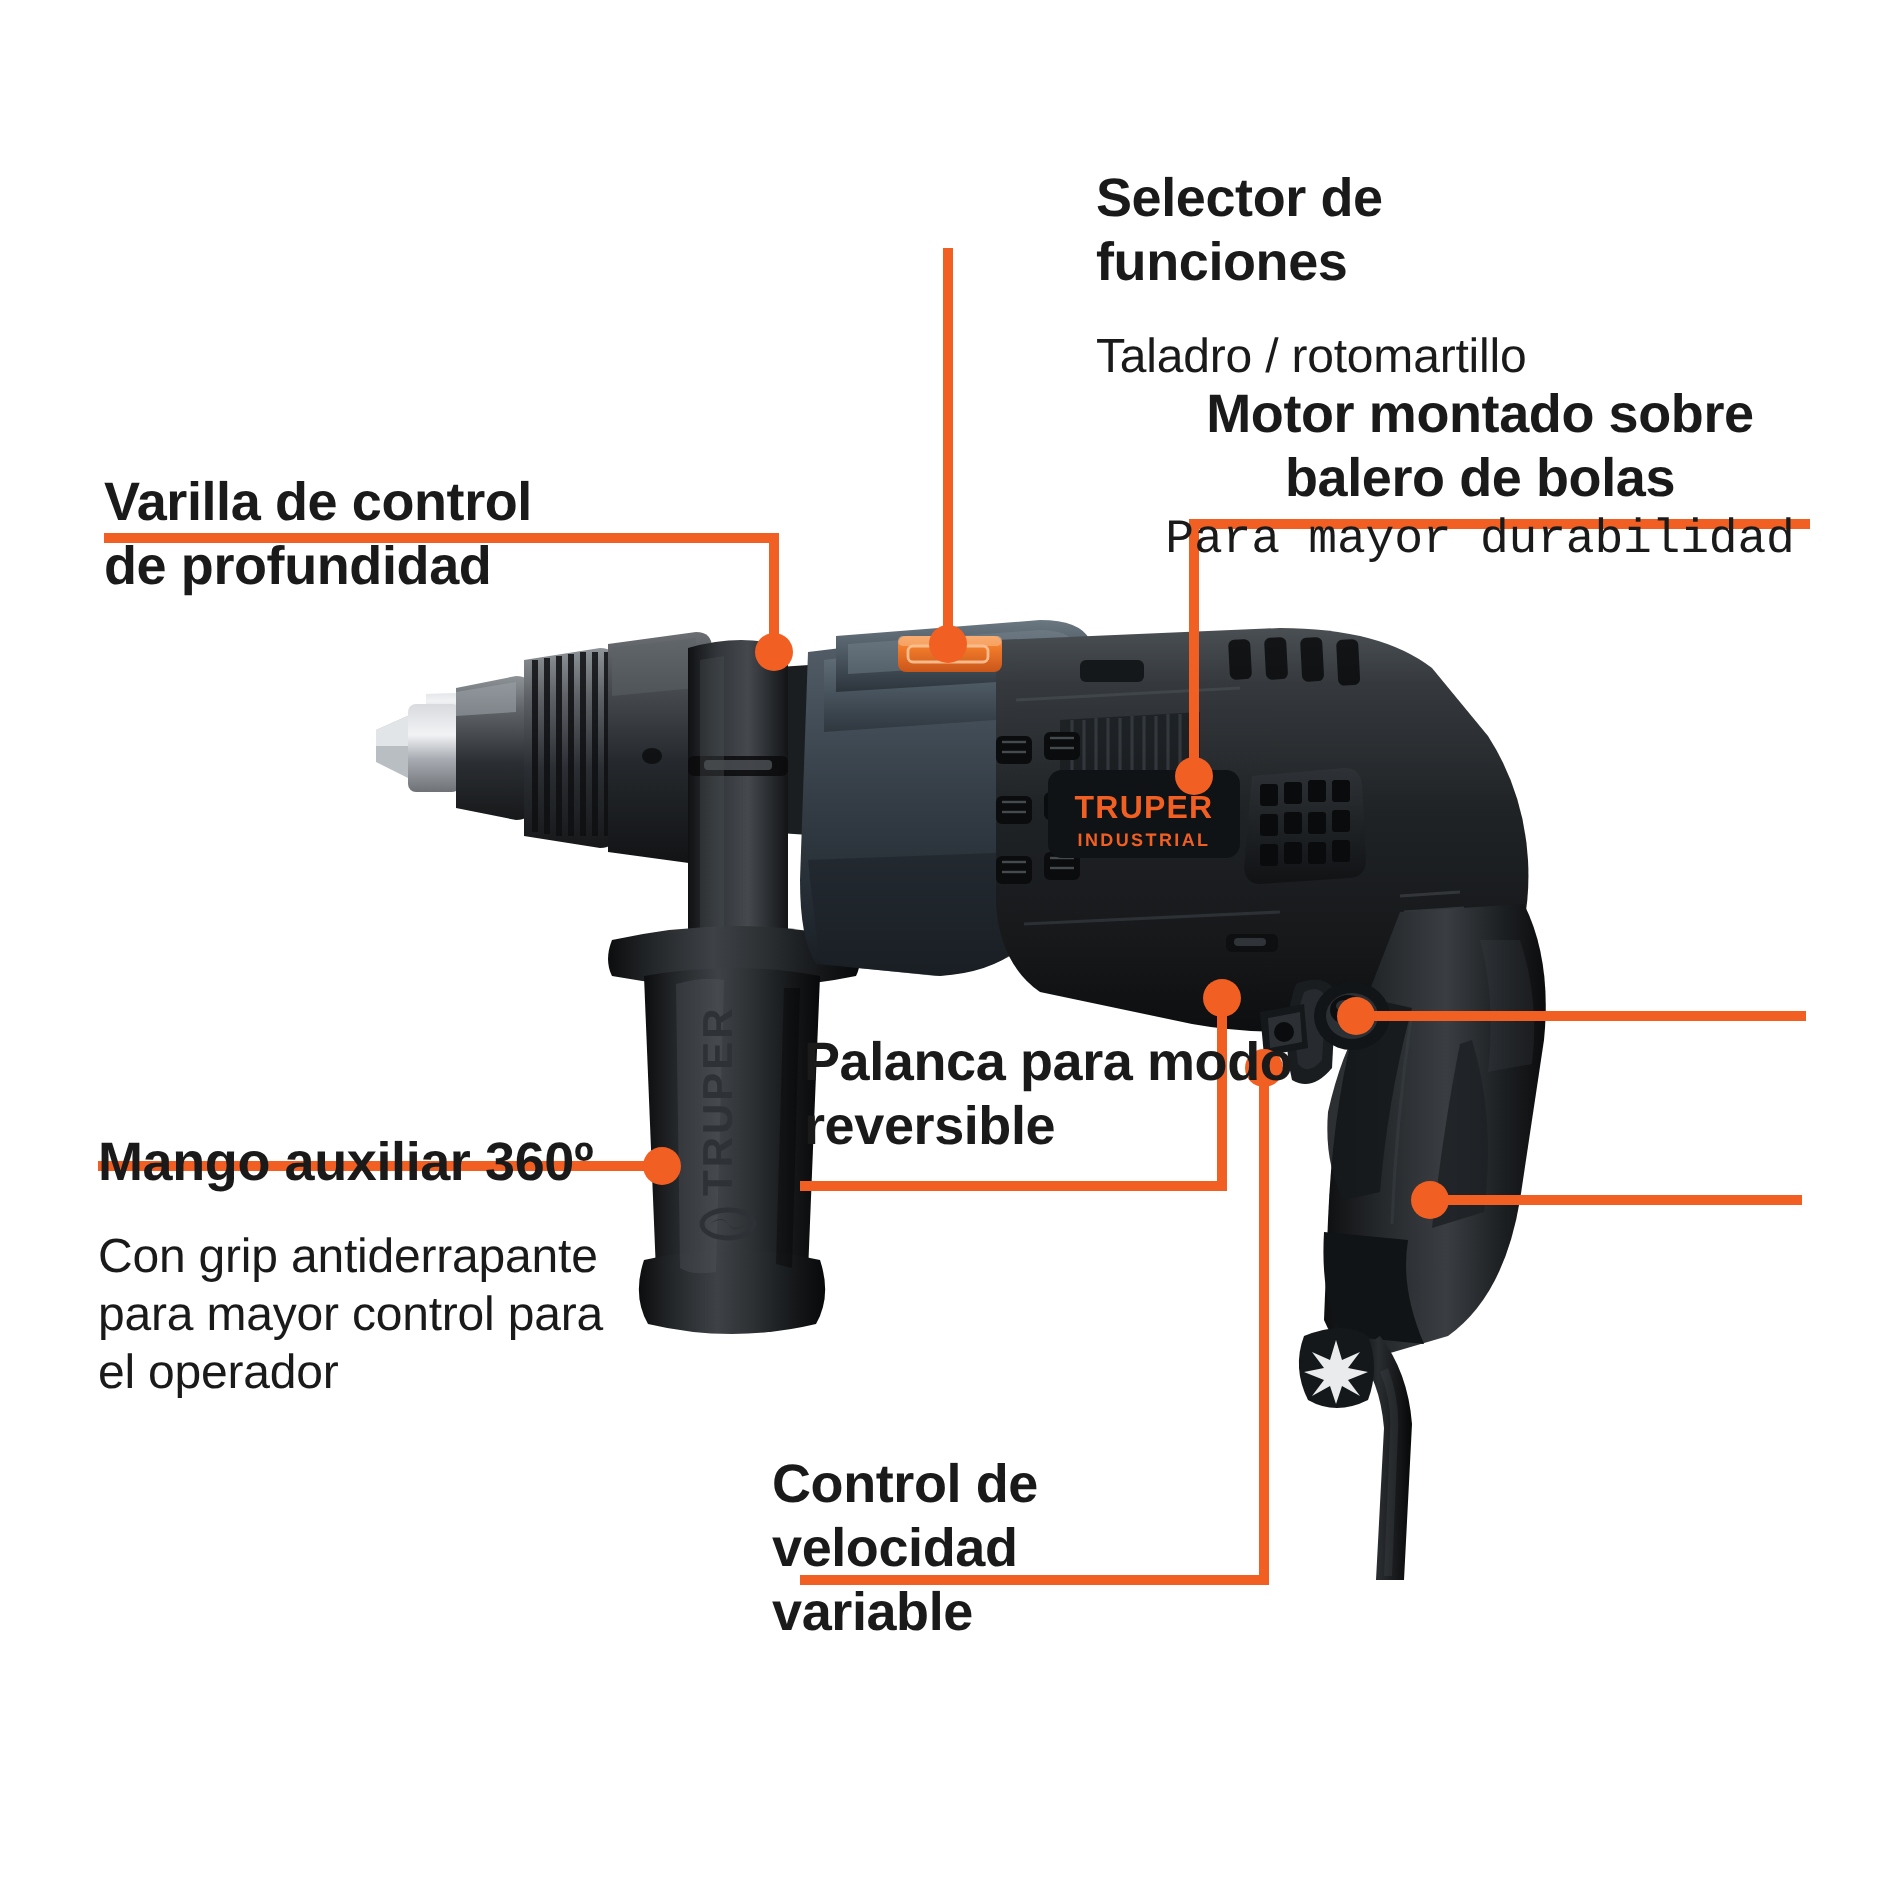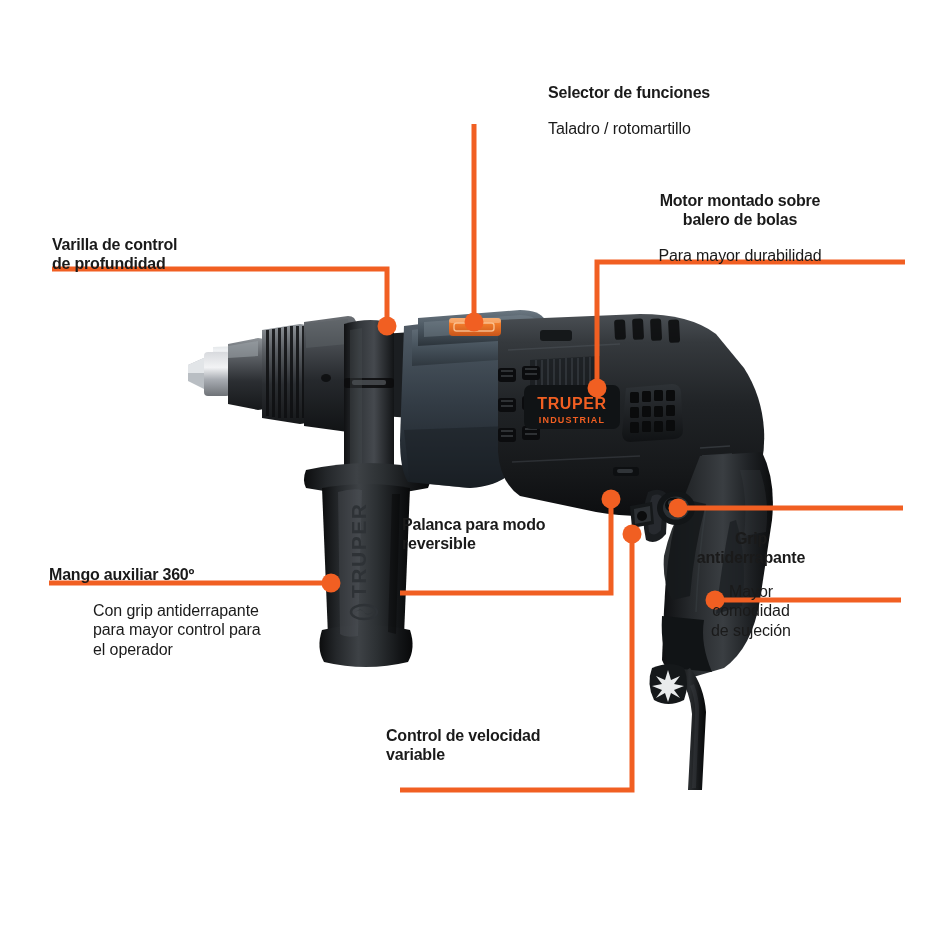--- a/index.html
+++ b/index.html
@@ -7,27 +7,27 @@
     width:950px;height:950px;background:#ffffff;
     font-family:"Liberation Sans","DejaVu Sans",sans-serif;
     overflow:hidden;position:relative;
   }
   #stage{position:absolute;inset:0;width:950px;height:950px;}
 
   
   .callout{position:absolute;}
   .c-title{
     font-weight:bold;color:#1a1a1a;
-    font-size:16px;line-height:1.18;
+    font-size:27px;line-height:1.18;
     letter-spacing:-0.2px;
     white-space:pre-line;
   }
   .c-sub{
     font-weight:normal;color:#1a1a1a;
-    font-size:16px;line-height:1.22;
+    font-size:24px;line-height:1.22;
     letter-spacing:-0.1px;
     white-space:pre-line;
   }
   .ta-l{text-align:left;}
   .ta-r{text-align:center;}
 
   
   #wires{position:absolute;left:0;top:0;width:950px;height:950px;pointer-events:none;}
 
   
@@ -365,35 +365,28 @@
   </div>
 
   <div class="callout" style="left:52px;top:192px;width:340px;margin-top:44px;">
     <div class="c-title ta-l">Varilla de control
 de profundidad</div>
   </div>
 
   <div class="callout" style="left:575px;top:192px;width:330px;">
     <div class="c-title ta-r">Motor montado sobre
 balero de bolas</div>
-    <div class="c-sub ta-r" style="margin-top:16px;">Para mayor durabilidad</div>
-  </div>
-
-
-  <div class="callout" style="left:601px;top:530px;width:300px;">
-    <div class="c-title ta-r">Grip
-antiderrapante</div>
-    <div class="c-sub ta-r" style="margin-top:14px;">Mayor
-comodidad
-de sujeción</div>
-  </div>
+    <div class="c-sub ta-r" style="margin-top:0;font-family:Liberation Mono, monospace;">Para mayor durabilidad</div>
+  </div>
+
+
 
   <div class="callout" style="left:49px;top:566px;width:330px;">
     <div class="c-title ta-l">Mango auxiliar 360º</div>
-    <div class="c-sub ta-l" style="margin-top:16px;margin-left:44px;">Con grip antiderrapante
+    <div class="c-sub ta-l" style="margin-top:16px;">Con grip antiderrapante
 para mayor control para
 el operador</div>
   </div>
 
   <div class="callout" style="left:402px;top:516px;width:260px;">
     <div class="c-title ta-l">Palanca para modo
 reversible</div>
   </div>
 
   <div class="callout" style="left:386px;top:727px;width:260px;">

